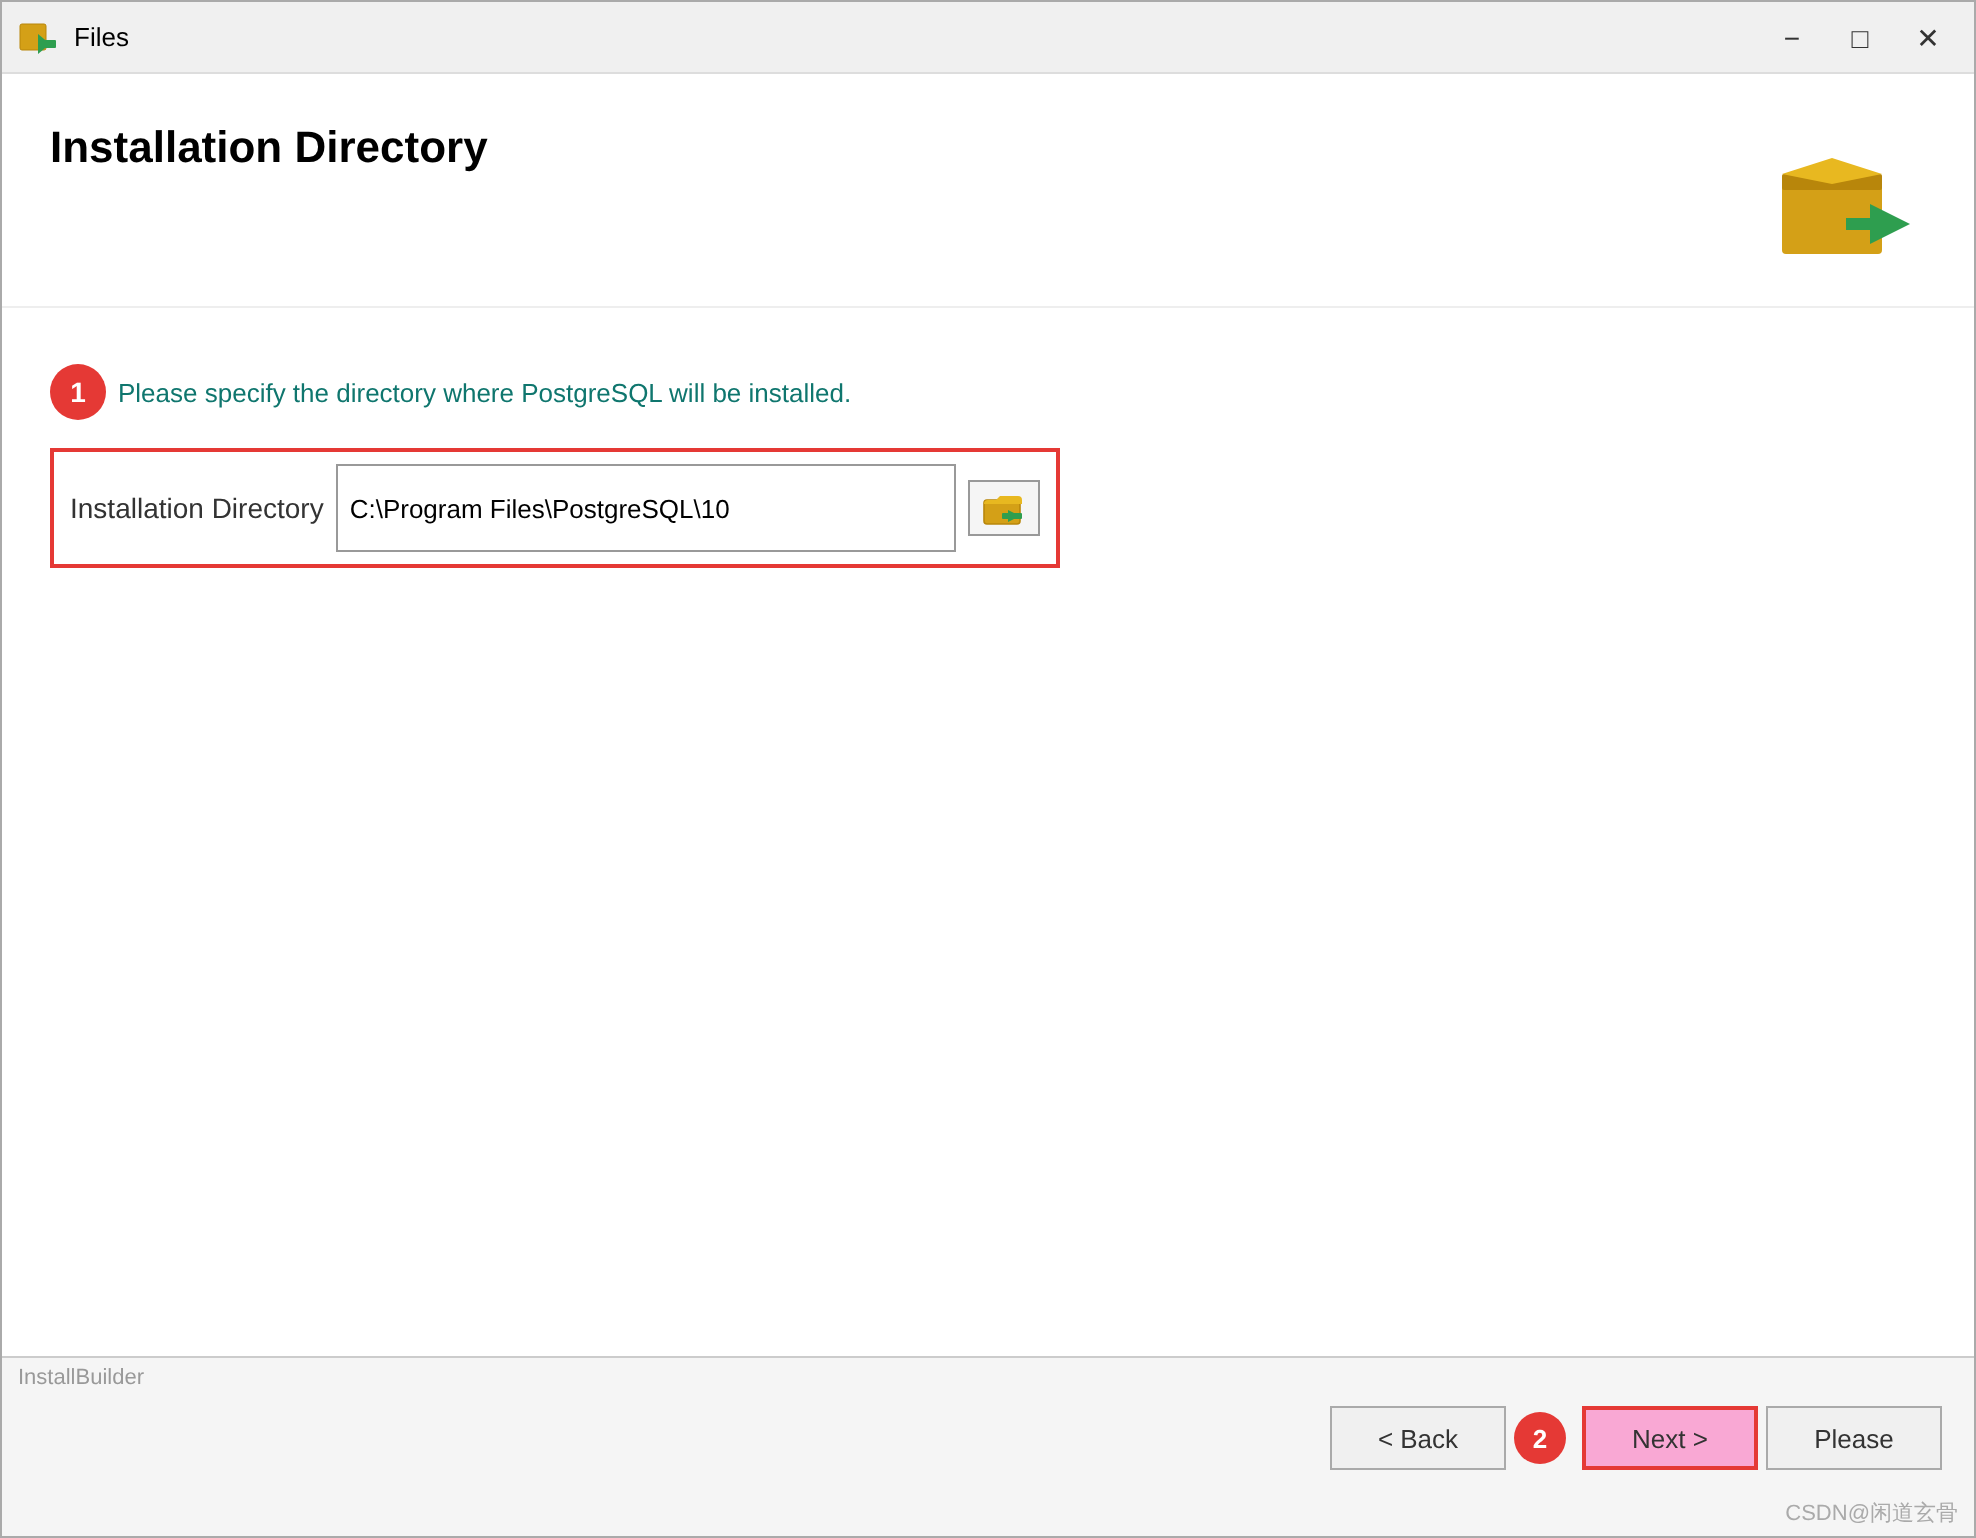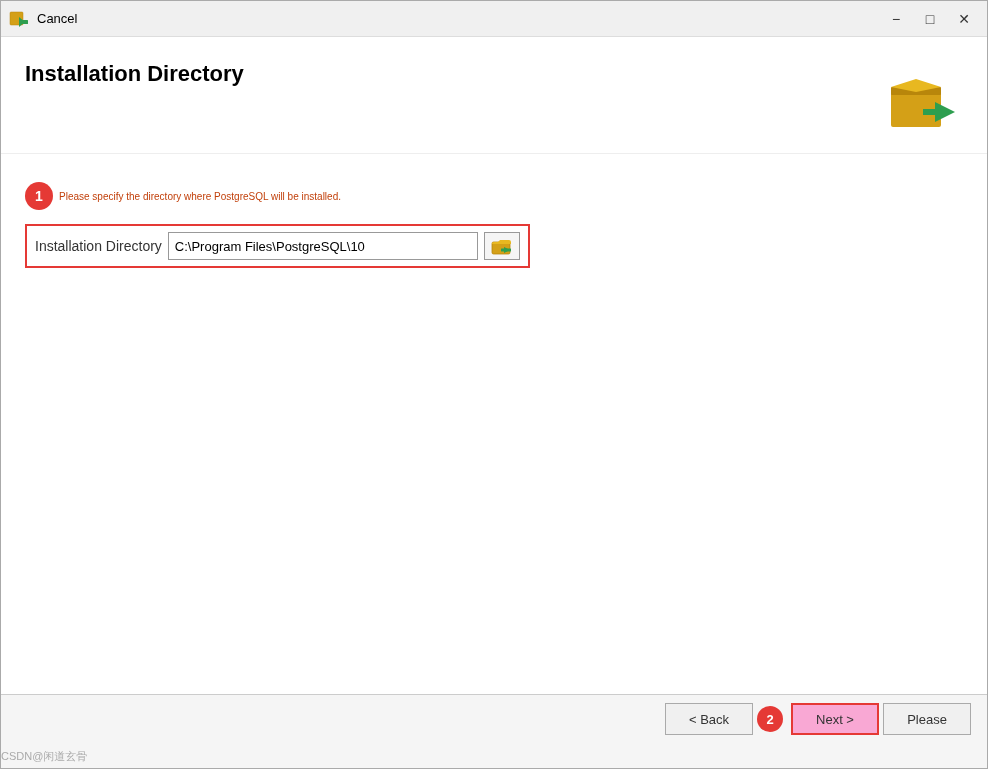--- a/index.html
+++ b/index.html
@@ -91,34 +91,34 @@
       color: #000;
       margin-top: 4px;
     }
 
     .main-content {
       flex: 1;
       padding: 28px 24px;
     }
 
     .description-text {
-      font-size: 10px;
-      color: #c2410c;
+      font-size: 13px;
+      color: #0f766e;
       margin-bottom: 16px;
     }
 
     .form-label {
       font-size: 14px;
       color: #333;
       white-space: nowrap;
     }
 
     .directory-input {
       width: 310px;
-      height: 28px;
+      height: 44px;
       border: 1px solid #999;
       padding: 0 6px;
       font-size: 13px;
       color: #000;
       background: #fff;
     }
 
     .browse-btn {
       width: 36px;
       height: 28px;
@@ -196,20 +196,21 @@
       align-items: center;
       justify-content: center;
       margin-right: 4px;
       vertical-align: middle;
       flex-shrink: 0;
     }
 
     .watermark {
       font-size: 11px;
       color: #aaa;
+      text-align: right;
       padding: 2px 8px 4px 0;
     }
 
     
     .folder-icon-svg {
       width: 22px;
       height: 18px;
     }
 
     
@@ -240,21 +241,21 @@
 
   <div class="title-bar">
 
     <div class="title-bar-icon">
       <svg viewBox="0 0 20 20" width="20" height="20">
         <rect x="1" y="3" width="13" height="13" rx="1" fill="#d4a017" stroke="#b8860b" stroke-width="0.5"></rect>
         <polygon points="10,8 16,13 10,18" fill="#2e9e4f"></polygon>
         <rect x="13" y="11" width="6" height="4" rx="0.5" fill="#2e9e4f"></rect>
       </svg>
     </div>
-    <span class="title-bar-title">Cancel</span>
+    <span class="title-bar-title">Files</span>
     <div class="title-bar-controls">
       <button class="title-bar-btn">−</button>
       <button class="title-bar-btn">□</button>
       <button class="title-bar-btn close">✕</button>
     </div>
   </div>
 
   <div class="content-area">
 
     <div class="header-section">
@@ -294,20 +295,21 @@
               <path d="M1 7 Q1 5 3 5 L7 5 L9 3 L18 3 Q20 3 20 5 L20 7Z" fill="#e8b820"></path>
               <polygon points="13,10 19,13 13,16" fill="#2e9e4f"></polygon>
               <rect x="10" y="11.5" width="10" height="3" rx="0.5" fill="#2e9e4f"></rect>
             </svg>
           </button>
         </div>
       </div>
     </div>
 
     <div class="bottom-section">
+      <div class="installbuilder-label">InstallBuilder</div>
       <div class="button-row">
         <button class="nav-btn">&lt; Back</button>
         <div style="display:inline-flex; align-items:center; gap:4px;">
           <div class="step-badge-2">
             <span>2</span>
           </div>
           <button class="nav-btn next-btn">Next &gt;</button>
         </div>
         <button class="nav-btn">Please</button>
       </div>

